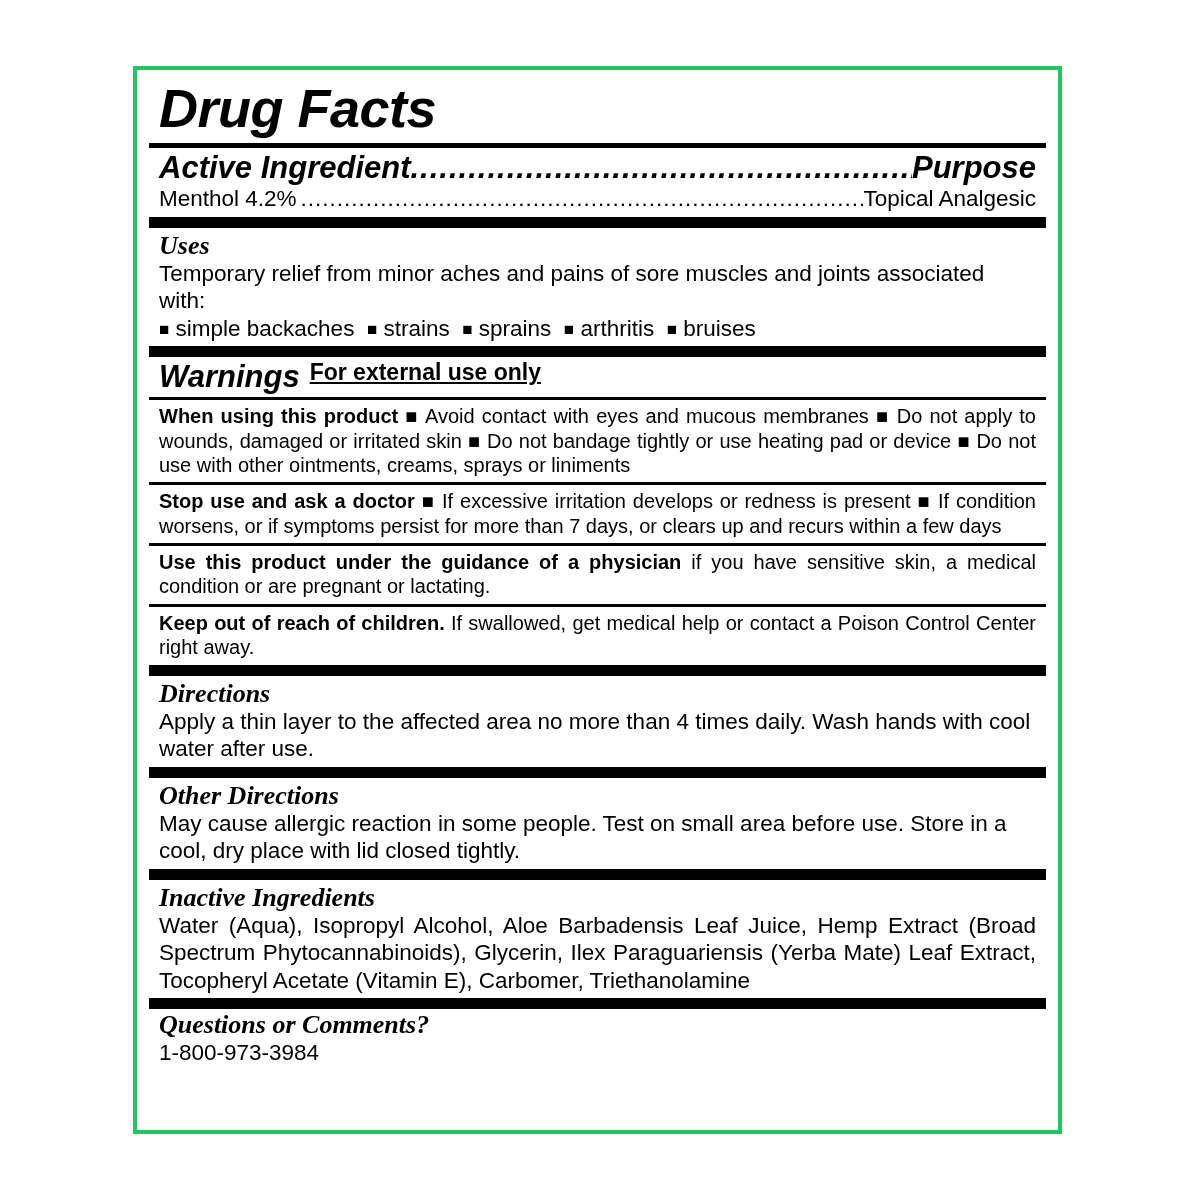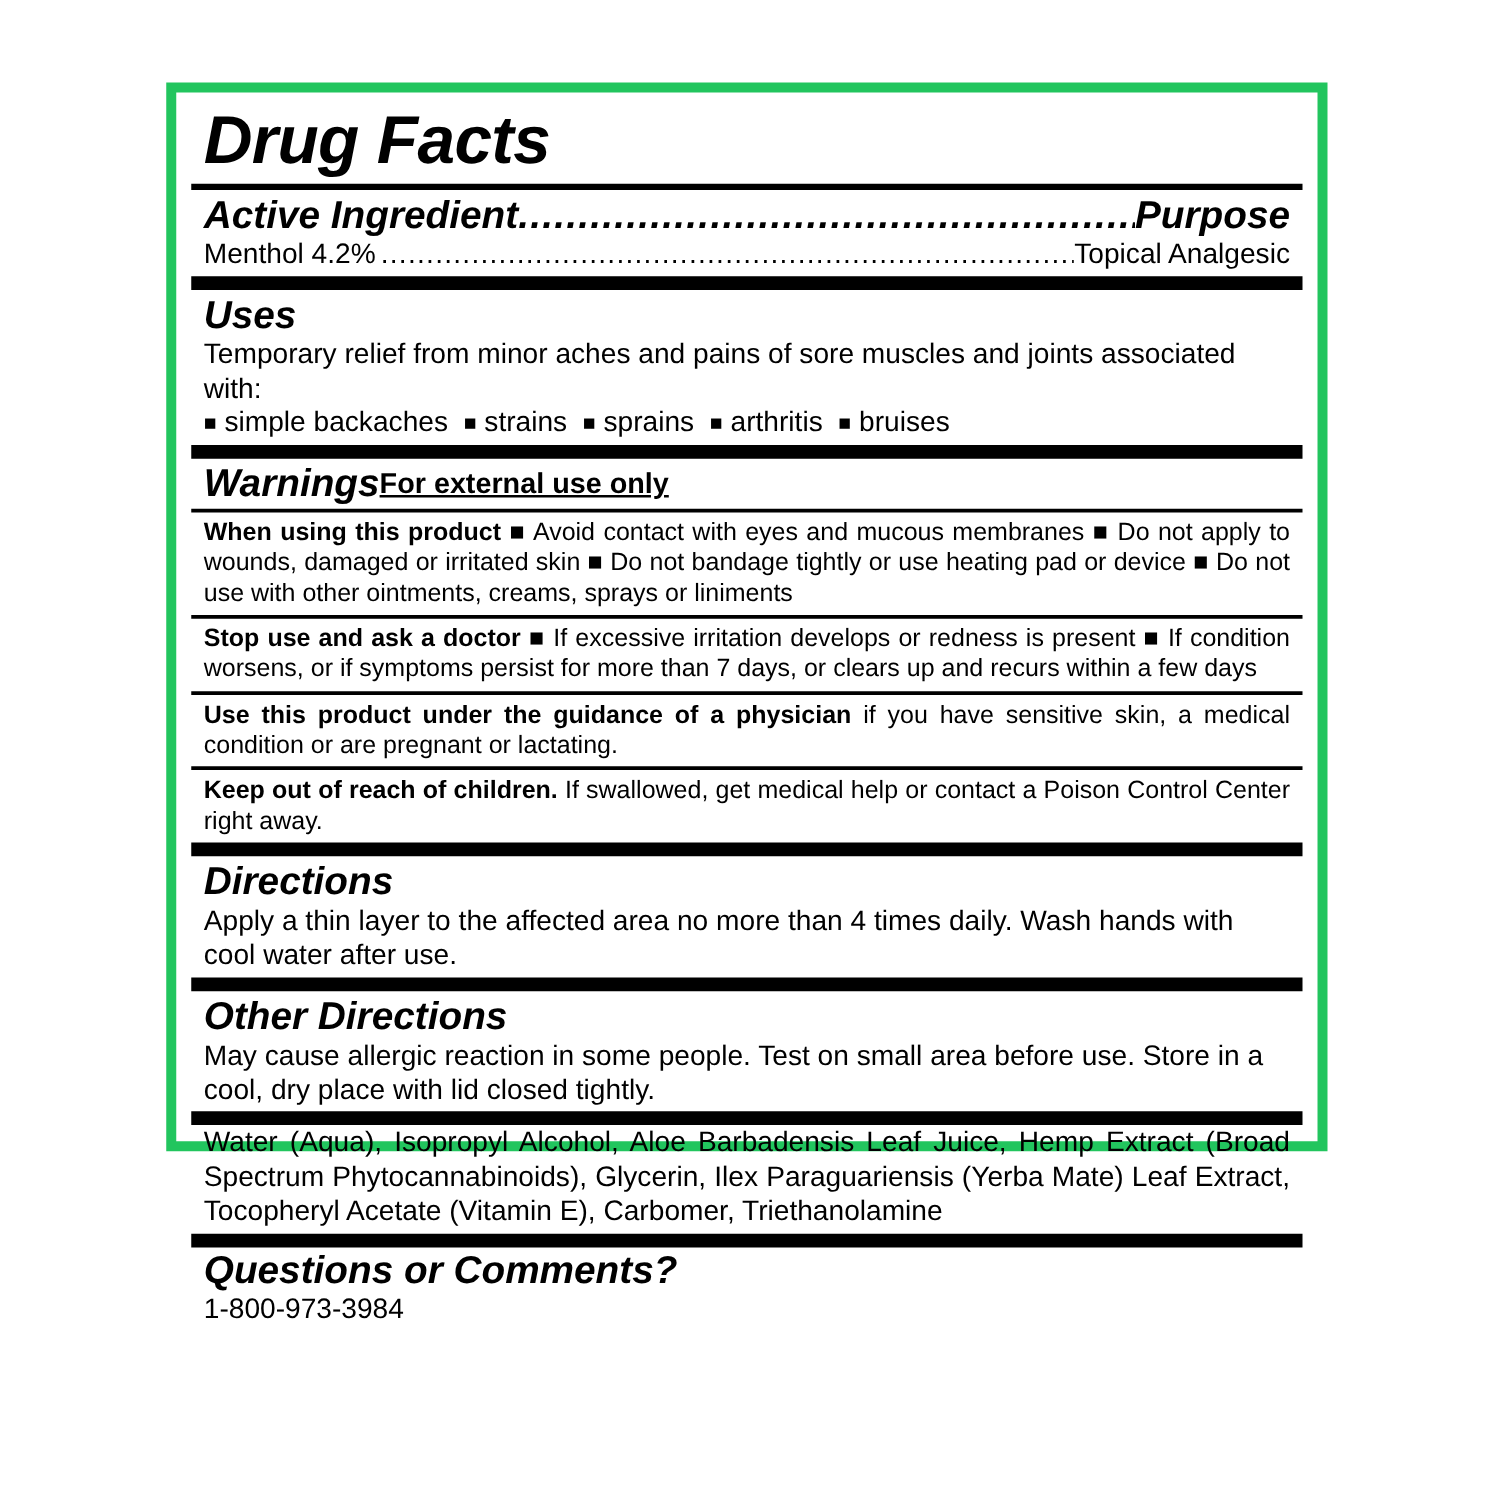--- a/index.html
+++ b/index.html
@@ -13,23 +13,23 @@
     font-family: "Liberation Sans", sans-serif;
     color: #000000;
     overflow: hidden;
   }
 
   .panel {
     position: absolute;
     left: 133px;
     top: 66px;
     width: 929px;          
-    height: 855px;
+    height: 1068px;
     box-sizing: border-box;
-    border: 8px solid #22c55e;
+    border: 4px solid #22c55e;
     background: #fff;
     padding: 0 12px;
   }
 
   
   .title {
     font-size: 54px;
     font-weight: bold;
     font-style: italic;
     letter-spacing: -0.5px;
@@ -38,25 +38,26 @@
   }
 
   
   .rule-thin   { border-top: 3px solid #000; }
   .rule-med    { border-top: 5px solid #000; }
   .rule-thick  { border-top: 11px solid #000; }
 
   .sec { padding: 0 10px; }
 
   .hdr-lg {
-    font-size: 31px;
+    font-size: 26px;
     font-weight: bold;
     font-style: italic;
     line-height: 1.12;
     padding-top: 3px;
+    font-family: Liberation Serif, serif;
   }
   .hdr-lg.tight { padding-top: 1px; }
 
   .body-txt {
     font-size: 22.5px;
     line-height: 1.22;
     padding-bottom: 4px;
   }
   .body-txt.just { text-align: justify; }
 
@@ -89,22 +90,22 @@
   .ai-sub .dots2 {
     flex: 1 1 auto;
     overflow: hidden;
     white-space: nowrap;
     letter-spacing: 1px;
     padding: 0 4px;
   }
 
   .warn-head {
     display: flex;
-    align-items: center;
-    gap: 0;
+    align-items: flex-start;
+    gap: 10px;
     padding: 2px 10px 2px 10px;
   }
   .warn-head .w1 {
     font-size: 31px;
     font-weight: bold;
     font-style: italic;
   }
   .warn-head .w2 {
     font-size: 23px;
     font-weight: bold;
@@ -208,20 +209,21 @@
   <div class="rule-thick"></div>
 
   <div class="sec">
     <div class="hdr-lg">Other Directions</div>
     <div class="body-txt">May cause allergic reaction in some people. Test on small area before use. Store in a cool, dry place with lid closed tightly.</div>
   </div>
 
   <div class="rule-thick"></div>
 
   <div class="sec">
+    <div class="hdr-lg">Inactive Ingredients</div>
     <div class="body-txt just">Water (Aqua), Isopropyl Alcohol, Aloe Barbadensis Leaf Juice, Hemp Extract (Broad Spectrum Phytocannabinoids), Glycerin, Ilex Paraguariensis (Yerba Mate) Leaf Extract, Tocopheryl Acetate (Vitamin E), Carbomer, Triethanolamine</div>
   </div>
 
   <div class="rule-thick"></div>
 
   <div class="sec">
     <div class="hdr-lg tight">Questions or Comments?</div>
     <div class="body-txt">1-800-973-3984</div>
   </div>
 

